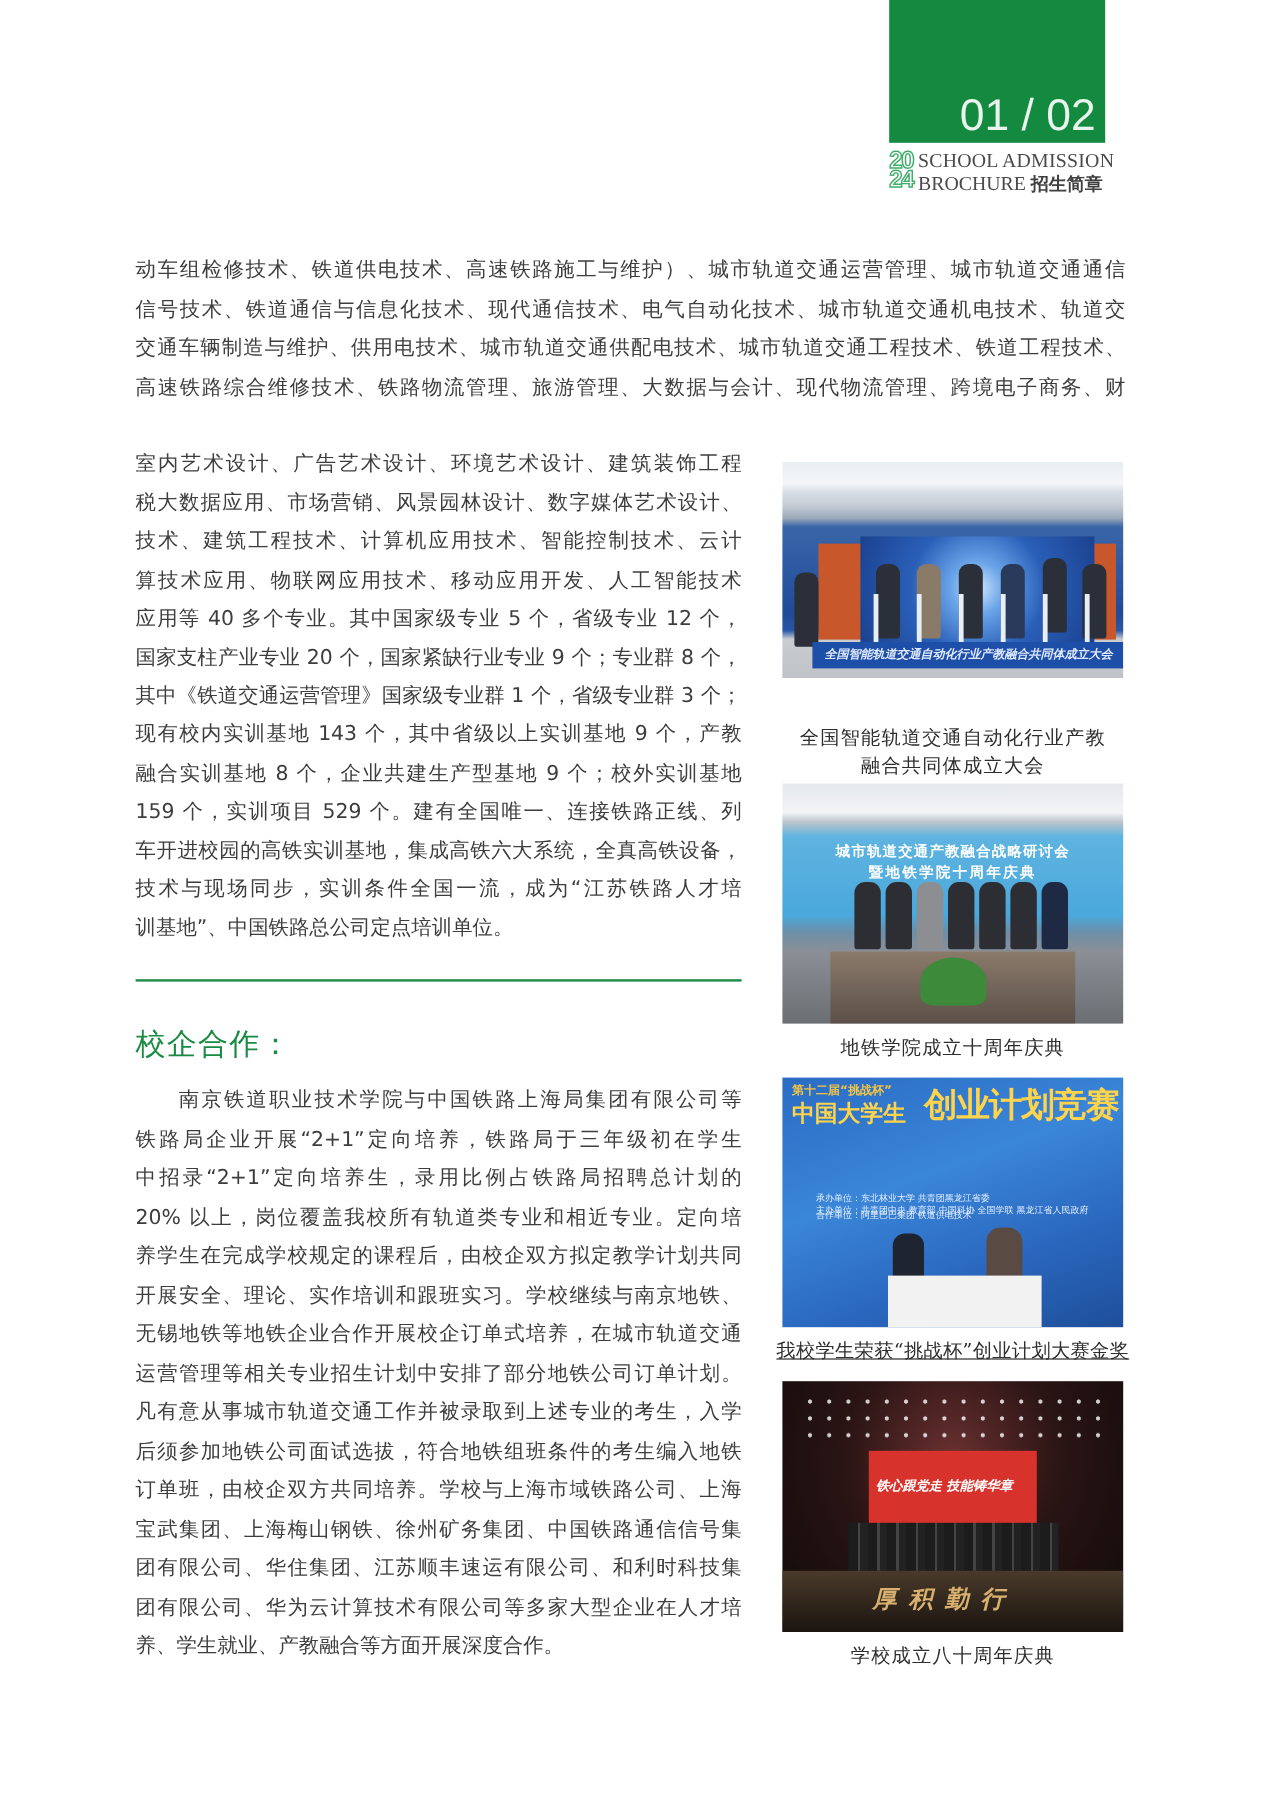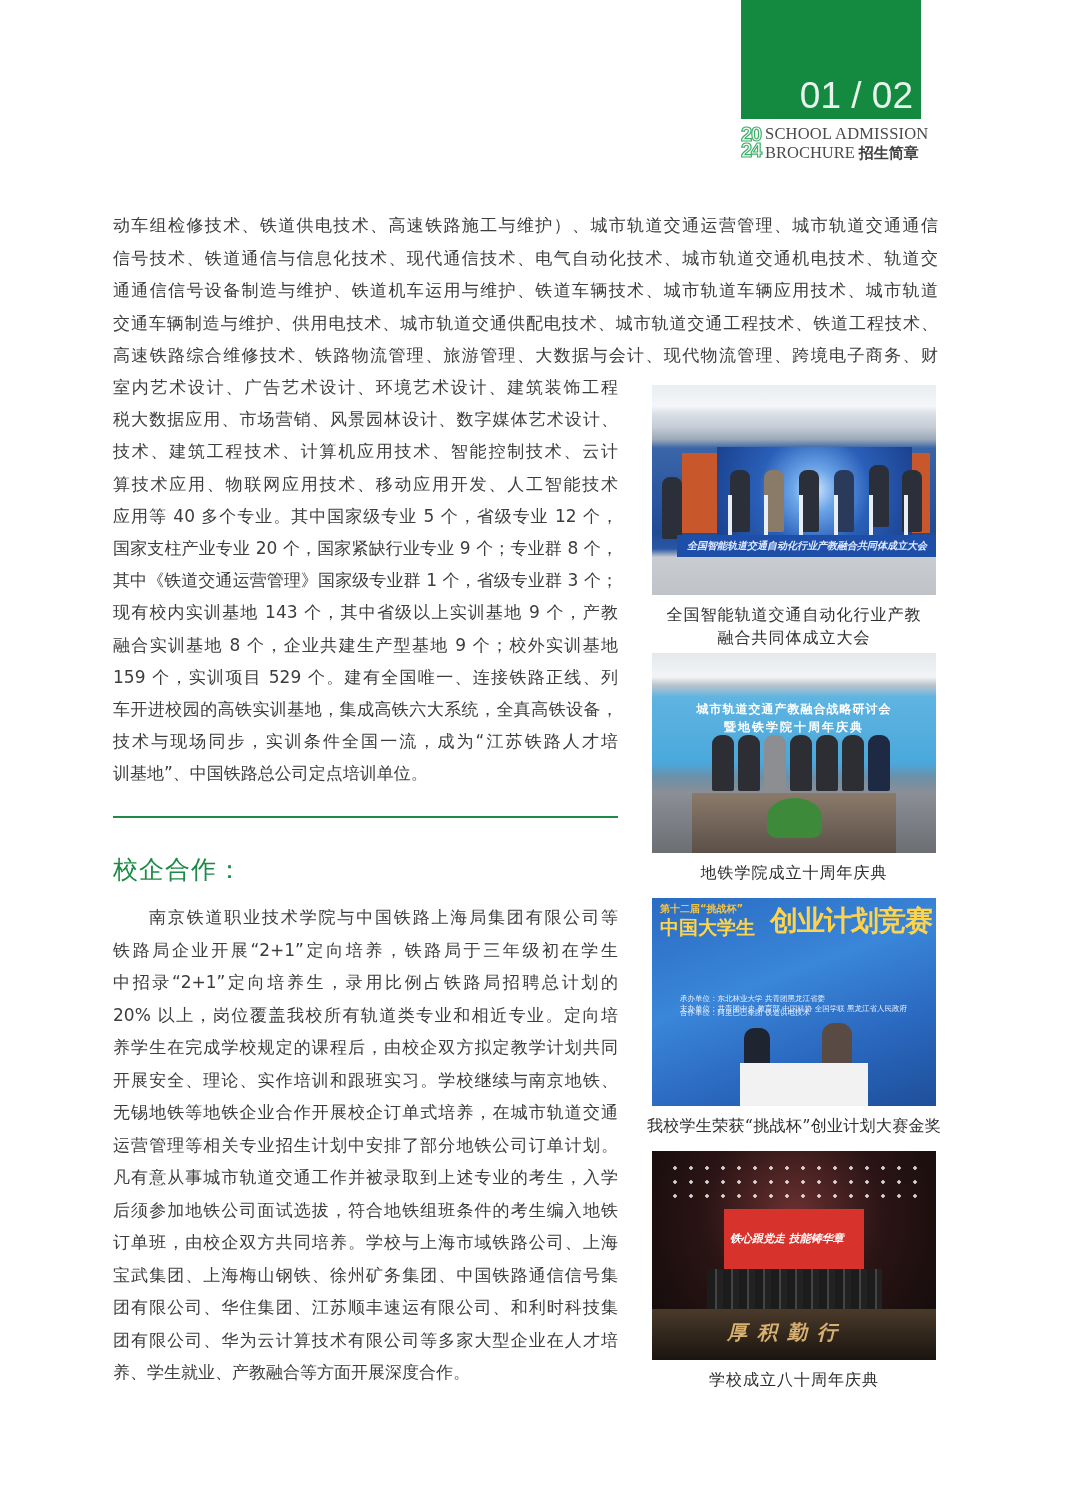--- a/index.html
+++ b/index.html
@@ -71,21 +71,21 @@
   .photo {
     position: absolute; left: 652px; width: 284px; overflow: hidden;
   }
   .caption {
     position: absolute; left: 645px; width: 298px; text-align: center;
     font-family: "DejaVu Serif", "Liberation Serif", serif; font-size: 16px; line-height: 23px;
     color: #2e2e2e; letter-spacing: 1px;
   }
 
   
-  .p1 { top: 385px; height: 210px; background: linear-gradient(#e9eef2 0%, #f4f6f8 10%, #d8dee6 14%, #c6cdd6 20%, #9aa8b8 26%, #3a66a8 30%, #2a55a0 55%, #1f4a95 70%, #2a57a6 78%, #c9ccd0 82%, #bfc2c6 100%); }
+  .p1 { top: 385px; height: 180px; background: linear-gradient(#e9eef2 0%, #f4f6f8 10%, #d8dee6 14%, #c6cdd6 20%, #9aa8b8 26%, #3a66a8 30%, #2a55a0 55%, #1f4a95 70%, #2a57a6 78%, #c9ccd0 82%, #bfc2c6 100%); }
   .p1 .curtain-l { position:absolute; left:30px; top:68px; width:40px; height:80px; background:#c9572c; }
   .p1 .curtain-r { position:absolute; right:6px; top:68px; width:28px; height:80px; background:#c9572c; }
   .p1 .screen { position:absolute; left:65px; top:62px; width:195px; height:96px; background: radial-gradient(circle at 50% 45%, #cfe6ff 0%, #6aa4e8 20%, #2a5fb8 50%, #1a3f8c 100%); }
   .p1 .banner { position:absolute; left:25px; top:150px; width:259px; height:22px; background:#1d4ea8; color:#dfe9ff; font-size:10px; line-height:22px; font-style: italic; font-weight:bold; white-space:nowrap; overflow:hidden; padding-left:10px; }
   .p1 .person { position:absolute; top:85px; width:20px; height:62px; background:#2a2f3a; border-radius:8px 8px 2px 2px; }
   .p1 .pillar { position:absolute; top:110px; width:4px; height:42px; background:#e8eef6; }
 
   
   .p2 { top: 653px; height: 200px; background: linear-gradient(#e6e9ec 0%, #f2f4f6 12%, #bcc4cc 16%, #5fb4e0 22%, #4aa8dc 55%, #6c8fa8 62%, #8b8f96 70%, #6b6e72 100%); }
   .p2 .title1 { position:absolute; left:0; width:100%; top:48px; text-align:center; color:#ffffff; font-size:12px; font-weight:bold; letter-spacing:1px; white-space:nowrap; }
@@ -126,21 +126,20 @@
   </div>
   <div class="brand-line1">SCHOOL ADMISSION</div>
   <div class="brand-line2">
     <span>BROCHURE</span><span class="brand-cn">招生简章</span>
   </div>
 </div>
 
 <div class="full-text">
   <p>动车组检修技术、铁道供电技术、高速铁路施工与维护）、城市轨道交通运营管理、城市轨道交通通信</p>
   <p>信号技术、铁道通信与信息化技术、现代通信技术、电气自动化技术、城市轨道交通机电技术、轨道交</p>
-  <p>通通信信号设备制造与维护、铁道机车运用与维护、铁道车辆技术、城市轨道车辆应用技术、城市轨道</p>
   <p>交通车辆制造与维护、供用电技术、城市轨道交通供配电技术、城市轨道交通工程技术、铁道工程技术、</p>
   <p>高速铁路综合维修技术、铁路物流管理、旅游管理、大数据与会计、现代物流管理、跨境电子商务、财</p>
 </div>
 
 <div class="col-text">
   <p>室内艺术设计、广告艺术设计、环境艺术设计、建筑装饰工程</p>
   <p>税大数据应用、市场营销、风景园林设计、数字媒体艺术设计、</p>
   <p>技术、建筑工程技术、计算机应用技术、智能控制技术、云计</p>
   <p>算技术应用、物联网应用技术、移动应用开发、人工智能技术</p>
   <p>应用等 40 多个专业。其中国家级专业 5 个，省级专业 12 个，</p>
@@ -222,21 +221,21 @@
   <div class="big2">中国大学生</div>
   <div class="big3">创业计划竞赛</div>
   <div class="line" style="top:78px;margin-top:28px;">主办单位：共青团中央  教育部  中国科协  全国学联  黑龙江省人民政府</div>
   <div class="line" style="top:96px;">承办单位：东北林业大学  共青团黑龙江省委</div>
   <div class="line" style="top:110px;">合作单位：阿里巴巴集团  铁道供电技术</div>
   <div class="stu1"></div>
   <div class="stu2"></div>
   <div class="flag"></div>
 </div>
 <div class="caption" style="top:1114px;">
-  <div style="white-space:nowrap;letter-spacing:0.3px;">我校学生荣获“挑战杯”创业计划大赛金奖</div>
+  <div style="white-space:nowrap;letter-spacing:0.3px;text-decoration:underline;">我校学生荣获“挑战杯”创业计划大赛金奖</div>
 </div>
 
 <div class="photo p4">
   <div class="lights"></div>
   <div class="screen"></div>
   <div class="scrtext">铁心跟党走 技能铸华章</div>
   <div class="crowd"></div>
   <div class="stage"></div>
   <div class="stagetxt">厚积勤行</div>
 </div>

